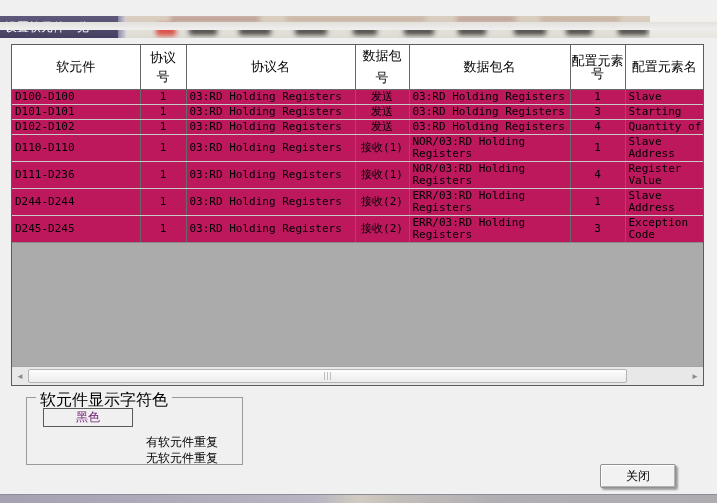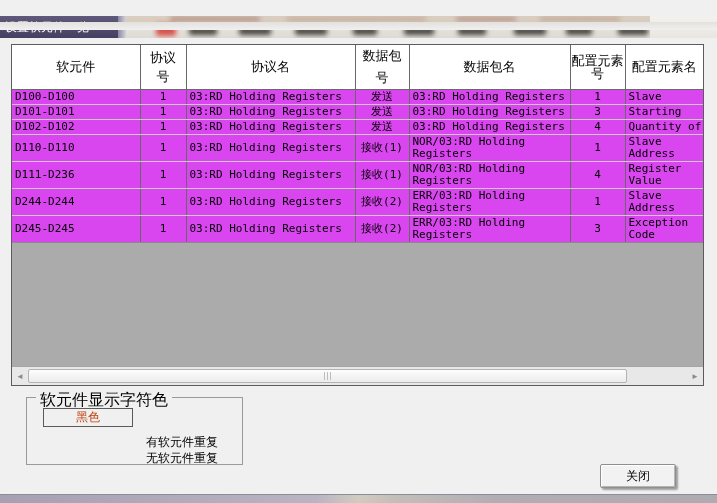--- a/index.html
+++ b/index.html
@@ -46,21 +46,21 @@
   }
   table.grid { border-collapse:collapse; table-layout:fixed; width:691px; background:#fff; }
   .grid th, .grid td { overflow:hidden; }
   .grid th {
     height:30px; font-size:13px; font-weight:normal; text-align:center; vertical-align:middle;
     background:#fff; border-bottom:1px solid #686868;
   }
   .grid th:not(:last-child), .grid td:not(:last-child) { border-right:1px solid #686868; }
   .grid td {
     font-family:"DejaVu Sans Mono", monospace; font-size:11px; line-height:12px;
-    vertical-align:middle; background:#d946ef; border-bottom:1px solid #c9c9c9; padding:1px 2px;
+    vertical-align:middle; background:#be185d; border-bottom:1px solid #c9c9c9; padding:1px 2px;
   }
   .grid tbody tr:last-child td { border-bottom:1px solid #8a8a8a; }
   .r-short { height:15px; }
   .r-short td { white-space:nowrap; }
   .r-tall { height:27px; }
   .c-l { text-align:left; padding-left:3px !important; }
   .c-c { text-align:center; }
   .w2 { display:inline-block; width:27px; word-break:break-all; line-height:19px; }
   .w3 { display:inline-block; width:40px; word-break:break-all; line-height:22px; }
   .w4 { display:inline-block; width:53px; word-break:break-all; line-height:13px; }
@@ -247,20 +247,20 @@
         <i></i>
     </div>
     <div class="sb-btn sb-right">
       <span>►</span>
     </div>
   </div>
 </div>
 
 <div class="legend">
   <span class="legend-title">软元件显示字符色</span>
-  <div class="swatch swatch-1" style="color: #c2410c;">黑色</div>
+  <div class="swatch swatch-1" style="color: #701a75;">黑色</div>
   <span class="legend-desc desc-1">无软元件重复</span>
   <span class="legend-desc desc-2">有软元件重复</span>
 </div>
 
 <div class="dlg-close">关闭</div>
 
 <div class="bottom-edge"></div>
 
 </body></html>

